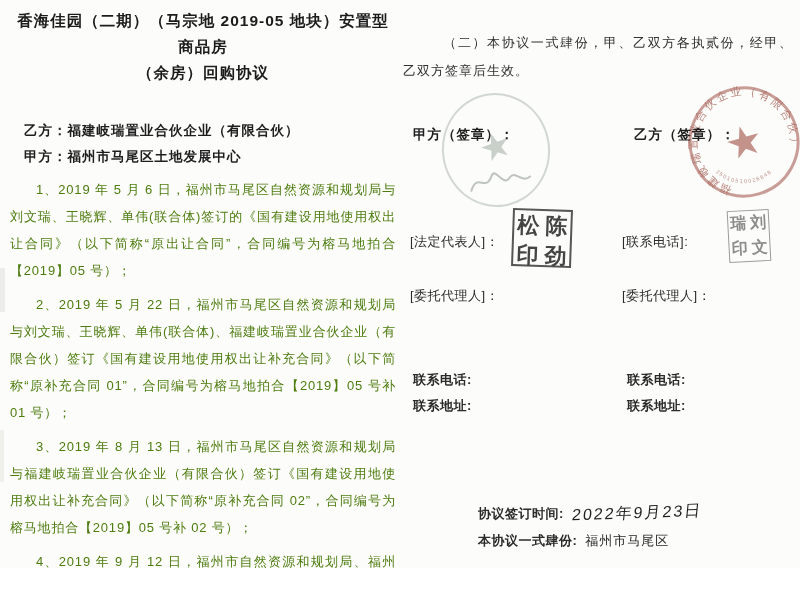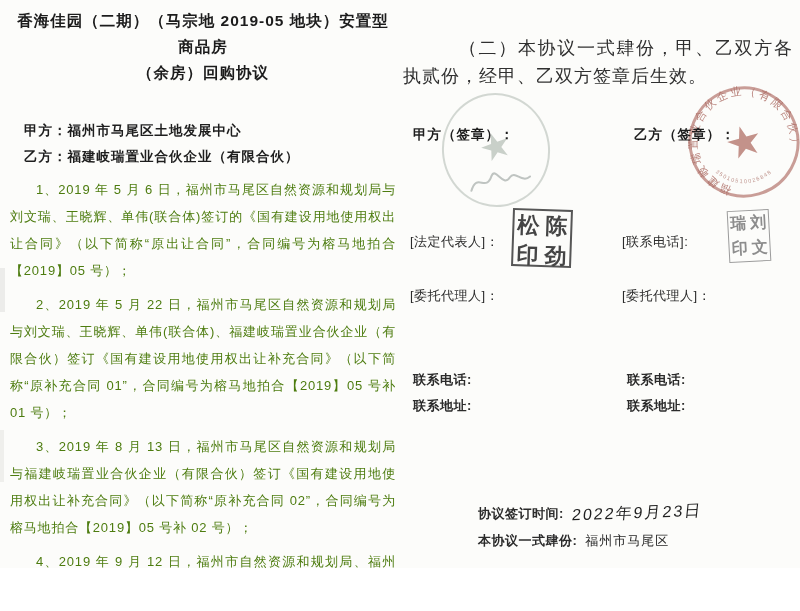--- a/index.html
+++ b/index.html
@@ -14,21 +14,21 @@
   .doc-title{margin:0 0 32px 0;text-align:center;font-size:15.5px;font-weight:bold;
     color:#1c1c1c;letter-spacing:1px;line-height:26px;}
   .doc-title .tline{display:block;}
   .party{margin:0;font-size:13.5px;font-weight:bold;line-height:26px;color:#1e1e1e;
     letter-spacing:1px;padding-left:14px;}
   .whereas{margin:26px 0 0 0;font-size:13.5px;font-weight:bold;color:#1e1e1e;
     padding-left:14px;letter-spacing:1px;}
   .clause{margin:6px 0 7px 0;font-size:13px;line-height:27px;text-indent:2em;
     text-align:justify;letter-spacing:0.8px;color:#4d7c0f;}
   
-  .r-clause{position:absolute;left:403px;top:16px;width:390px;font-size:18px;
+  .r-clause{position:absolute;left:403px;top:16px;width:390px;font-size:13px;
     line-height:28px;text-indent:3.1em;text-align:justify;letter-spacing:1px;color:#303030;}
   .sign-label{position:absolute;font-size:13.5px;font-weight:bold;color:#1e1e1e;letter-spacing:1px;}
   .lbl{position:absolute;font-size:13px;color:#2b2b2b;letter-spacing:0.5px;}
   .lbl-b{font-weight:bold;}
   
   .seal-a{position:absolute;left:442px;top:93px;width:104px;height:110px;
     border:2px solid rgba(147,160,150,0.40);border-radius:50%;
     transform:rotate(-8deg);}
   .seal-a .star{position:absolute;left:50%;top:50%;transform:translate(-50%,-58%) rotate(-12deg);
     font-size:36px;color:rgba(150,163,152,0.50);}
@@ -57,22 +57,22 @@
 </head>
 <body>
 
 <div class="page">
 
   <div class="col-left">
     <h1 class="doc-title">
       <span class="tline">香海佳园（二期）（马宗地 2019-05 地块）安置型商品房</span>
       <span class="tline">（余房）回购协议</span>
     </h1>
+    <p class="party">乙方：福建岐瑞置业合伙企业（有限合伙）</p>
     <p class="party">甲方：福州市马尾区土地发展中心</p>
-    <p class="party">乙方：福建岐瑞置业合伙企业（有限合伙）</p>
     <p class="clause">1、2019 年 5 月 6 日，福州市马尾区自然资源和规划局与刘文瑞、王晓辉、单伟(联合体)签订的《国有建设用地使用权出让合同》（以下简称“原出让合同”，合同编号为榕马地拍合【2019】05 号）；</p>
     <p class="clause">2、2019 年 5 月 22 日，福州市马尾区自然资源和规划局与刘文瑞、王晓辉、单伟(联合体)、福建岐瑞置业合伙企业（有限合伙）签订《国有建设用地使用权出让补充合同》（以下简称“原补充合同 01”，合同编号为榕马地拍合【2019】05 号补 01 号）；</p>
     <p class="clause">3、2019 年 8 月 13 日，福州市马尾区自然资源和规划局与福建岐瑞置业合伙企业（有限合伙）签订《国有建设用地使用权出让补充合同》（以下简称“原补充合同 02”，合同编号为榕马地拍合【2019】05 号补 02 号）；</p>
     <p class="clause">4、2019 年 9 月 12 日，福州市自然资源和规划局、福州市住房保障和房产管理局、福州市城乡建设局、福州市财政局出台《安置型商品房项目建设及回购款拨付工作流程》（编号：榕自然综</p>
   </div>
 
   <p class="r-clause">（二）本协议一式肆份，甲、乙双方各执贰份，经甲、乙双方签章后生效。</p>
 
   <div class="seal-a">
     <span class="star">★</span>

